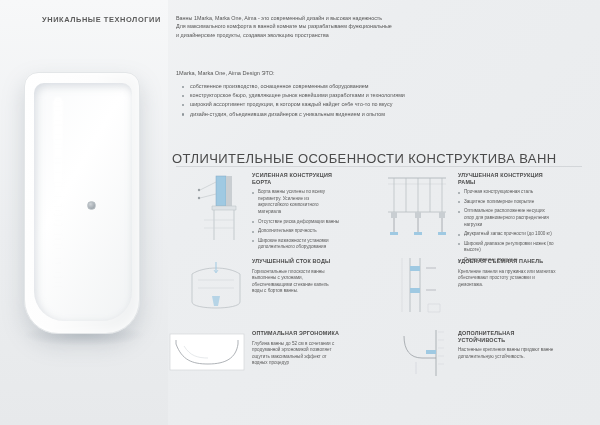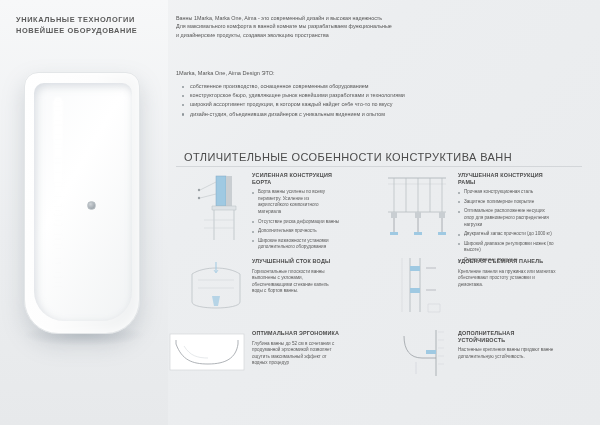--- a/index.html
+++ b/index.html
@@ -27,21 +27,21 @@
     position: absolute;
     left: 16px; top: 14px;
     width: 140px;
     font-size: 7.4px;
     line-height: 11px;
     letter-spacing: 0.6px;
     color: #5b5b5b;
     font-weight: bold;
     text-transform: uppercase;
   }
-  .headline div { white-space: nowrap; }
+  .headline div { white-space: nowrap; margin-left: 26px; }
   
   .tub-wrap {
     position: absolute;
     left: 6px; top: 62px;
     width: 156px; height: 290px;
   }
   .tub-body {
     position: absolute;
     left: 18px; top: 10px;
     width: 116px; height: 262px;
@@ -110,22 +110,22 @@
   .eto-list li::before {
     content: "";
     position: absolute;
     left: 0; top: 3.6px;
     width: 2.4px; height: 2.4px;
     background: #8d9498;
     border-radius: 50%;
   }
   .section-title {
     position: absolute;
-    left: 184px; top: 151px;
-    font-size: 11px;
+    left: 172px; top: 151px;
+    font-size: 13px;
     letter-spacing: 0.4px;
     color: #4a4a4a;
   }
   .hr {
     position: absolute;
     left: 176px; top: 166px;
     width: 406px; height: 1px;
     background: #d3d6d9;
   }
   
@@ -176,21 +176,20 @@
   .swatch-grey { fill: #c9ced2; }
 </style>
 </head>
 <body>
 
 <div class="page">
 
   <div class="left-col">
     <div class="headline">
       <div>УНИКАЛЬНЫЕ ТЕХНОЛОГИИ</div>
-      <div>НОВЕЙШЕЕ ОБОРУДОВАНИЕ</div>
     </div>
 
     <div class="tub-wrap">
       <div class="tub-shadow"></div>
       <div class="tub-body">
         <div class="tub-inner"></div>
         <div class="tub-hl"></div>
         <div class="drain"></div>
       </div>
     </div>

